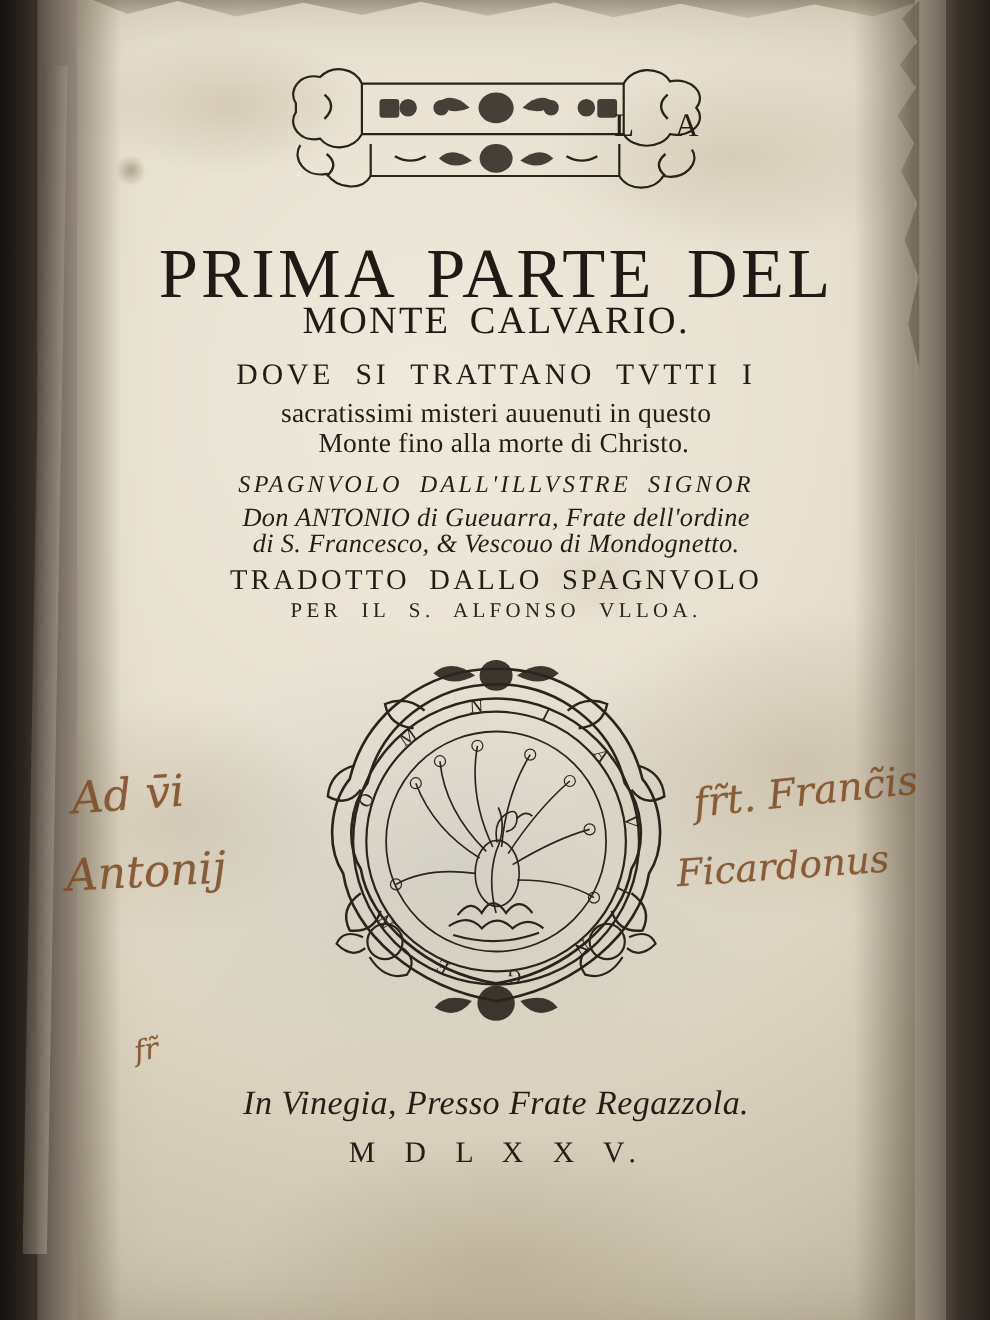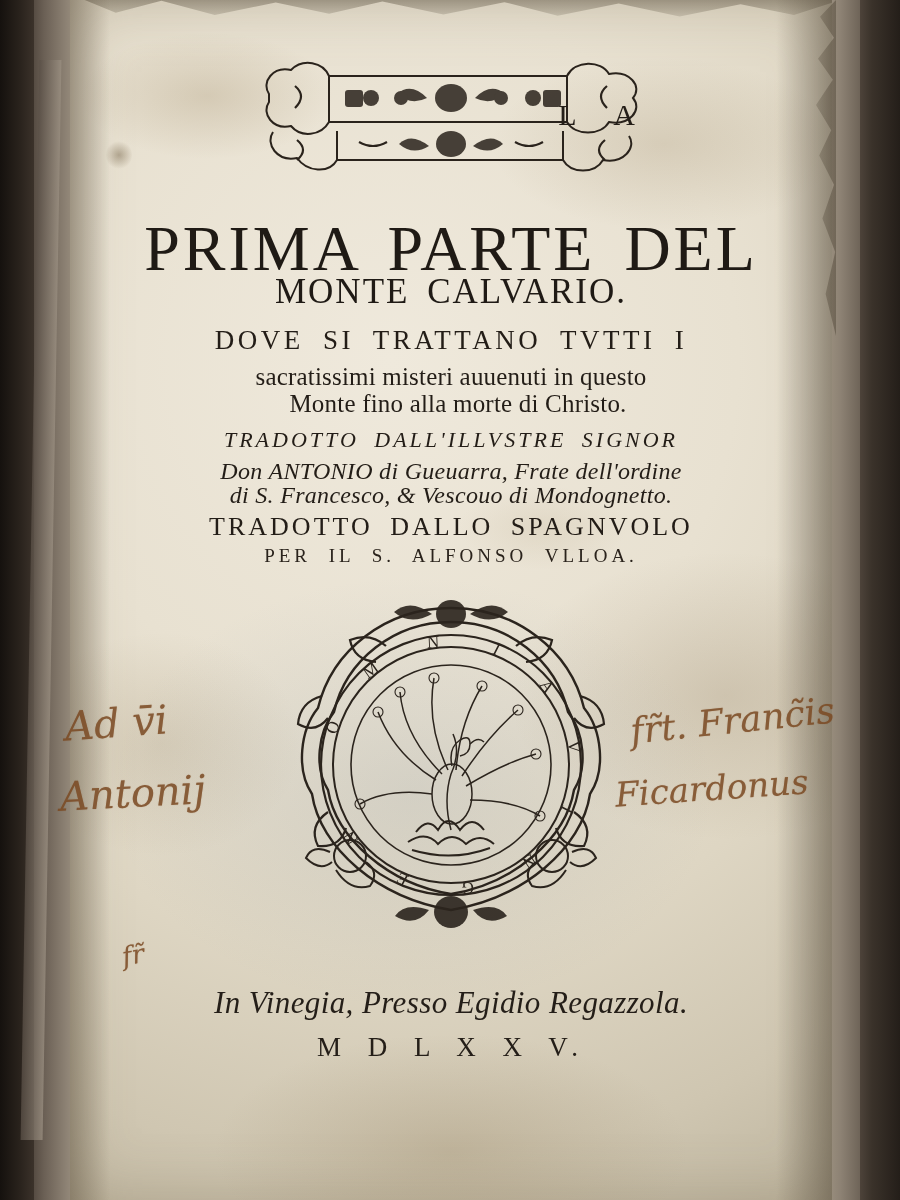--- a/index.html
+++ b/index.html
@@ -357,21 +357,21 @@
         <div class="la">L A</div>
       </div>
 
       <div class="title-main">PRIMA PARTE DEL</div>
       <div class="title-sub">MONTE CALVARIO.</div>
 
       <div class="line-caps-1">DOVE SI TRATTANO TVTTI I</div>
       <div class="line-it-1">sacratissimi misteri auuenuti in questo</div>
       <div class="line-it-2">Monte fino alla morte di Christo.</div>
 
-      <div class="line-caps-2">TRADOTTO DALL'ILLVSTRE SIGNOR</div>
+      <div class="line-caps-2">SPAGNVOLO DALL'ILLVSTRE SIGNOR</div>
       <div class="line-it-3">Don ANTONIO di Gueuarra, Frate dell'ordine</div>
       <div class="line-it-4">di S. Francesco, &amp; Vescouo di Mondognetto.</div>
 
       <div class="line-caps-3">TRADOTTO DALLO SPAGNVOLO</div>
       <div class="line-caps-4">PER IL S. ALFONSO VLLOA.</div>
 
       <div class="device">
         <svg viewBox="0 0 370 370" width="370" height="370">
           <defs>
             <path id="mottoPath" d="M185 185 m -118 0 a 118 118 0 1 1 236 0 a 118 118 0 1 1 -236 0"></path>
@@ -447,21 +447,21 @@
                 <circle cx="274" cy="236" r="5"></circle>
             </g>
 
             <path d="M150 252 q12 -16 22 -2 q10 -18 22 0 q12 -16 24 0" stroke-width="2"></path>
             <path d="M142 262 q18 -12 30 2 q14 -14 28 0 q14 -12 28 0" stroke-width="2"></path>
             <path d="M146 270 q40 12 78 -2" stroke-width="2"></path>
           </g>
         </svg>
       </div>
 
-      <div class="imprint">In Vinegia, Presso Egidio Regazzola.</div>
+      <div class="imprint">In Vinegia, Presso Frate Regazzola.</div>
       <div class="imprint-date">M D L X X V.</div>
 
       <div class="ms ms-left-1">Ad v̄i</div>
       <div class="ms ms-left-2">Antonij</div>
       <div class="ms ms-right-1">fr̃t. Franc̃is</div>
       <div class="ms ms-right-2">Ficardonus</div>
       <div class="ms ms-mark-small">fr̃</div>
 
     </div>
   </div>

